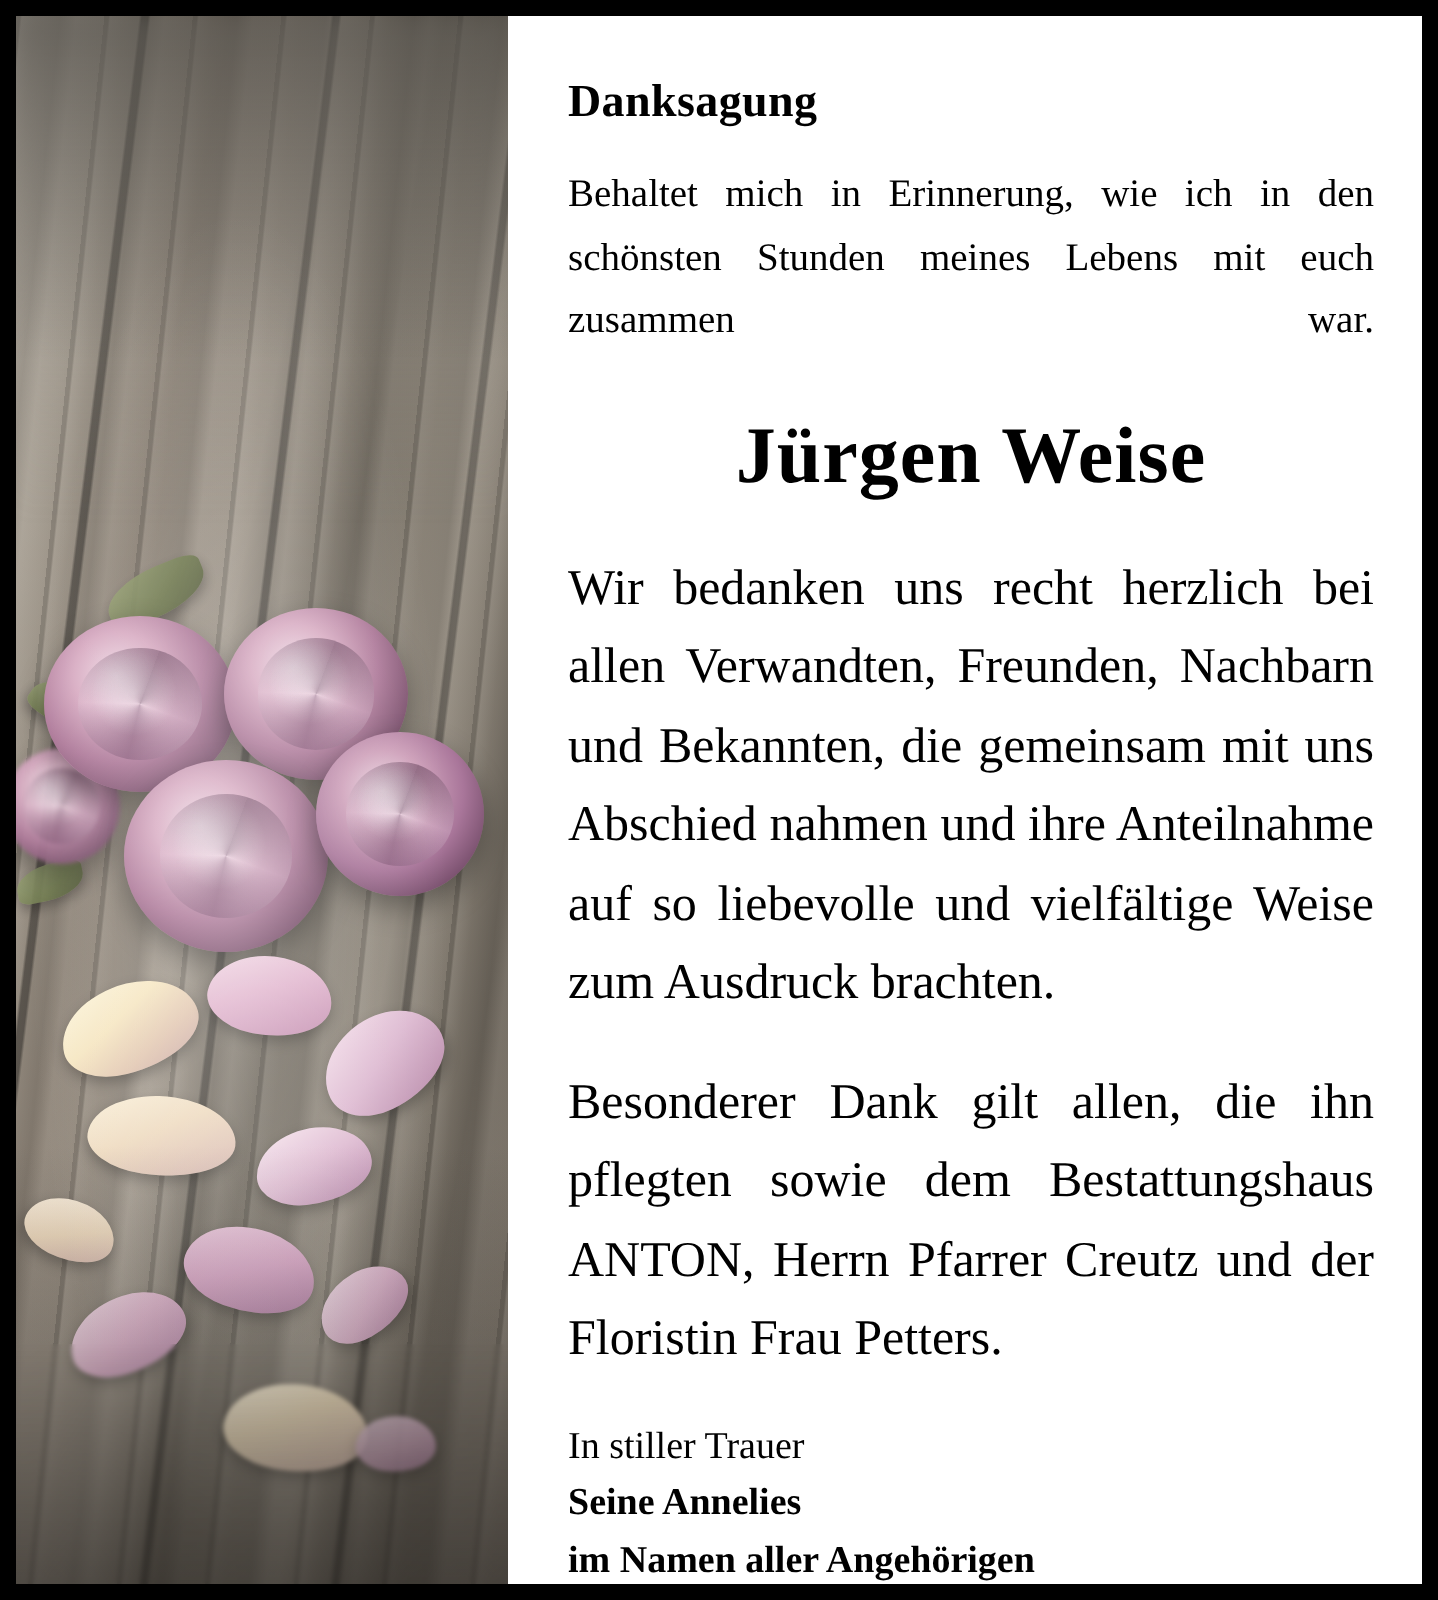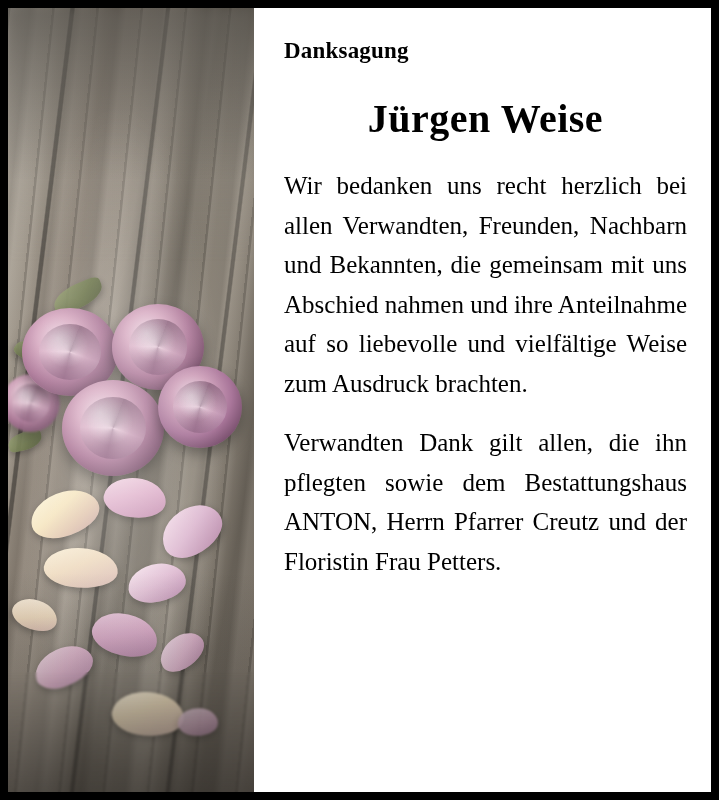--- a/index.html
+++ b/index.html
@@ -229,22 +229,28 @@
     <div class="petal p8"></div>
     <div class="petal p11"></div>
 
     <div class="vignette"></div>
     <div class="blur-bottom"></div>
   </div>
 
   <div class="text-panel">
     <div class="heading">Danksagung</div>
 
+    <p class="intro">Behaltet mich in Erinnerung, wie ich in den schönsten Stunden meines Lebens mit euch zusammen war.</p>
 
     <div class="name">Jürgen Weise</div>
 
     <p class="body-par justified-all">Wir bedanken uns recht herzlich bei allen Verwandten, Freunden, Nachbarn und Bekannten, die gemeinsam mit uns Abschied nahmen und ihre Anteilnahme auf so liebevolle und vielfältige Weise zum Ausdruck brachten.</p>
 
-    <p class="body-par justified-all">Verwandten Dank gilt allen, die ihn pflegten sowie dem Bestattungshaus ANTON, Herrn Pfarrer Creutz und der Floristin Frau Petters.</p>
-
+    <p class="body-par justified-all">Besonderer Dank gilt allen, die ihn pflegten sowie dem Bestattungshaus ANTON, Herrn Pfarrer Creutz und der Floristin Frau Petters.</p>
+
+    <div class="closing">
+      <div class="line1">In stiller Trauer</div>
+      <div class="line2">Seine Annelies</div>
+      <div class="line3">im Namen aller Angehörigen</div>
+    </div>
   </div>
 
 </div>
 
 </body></html>

